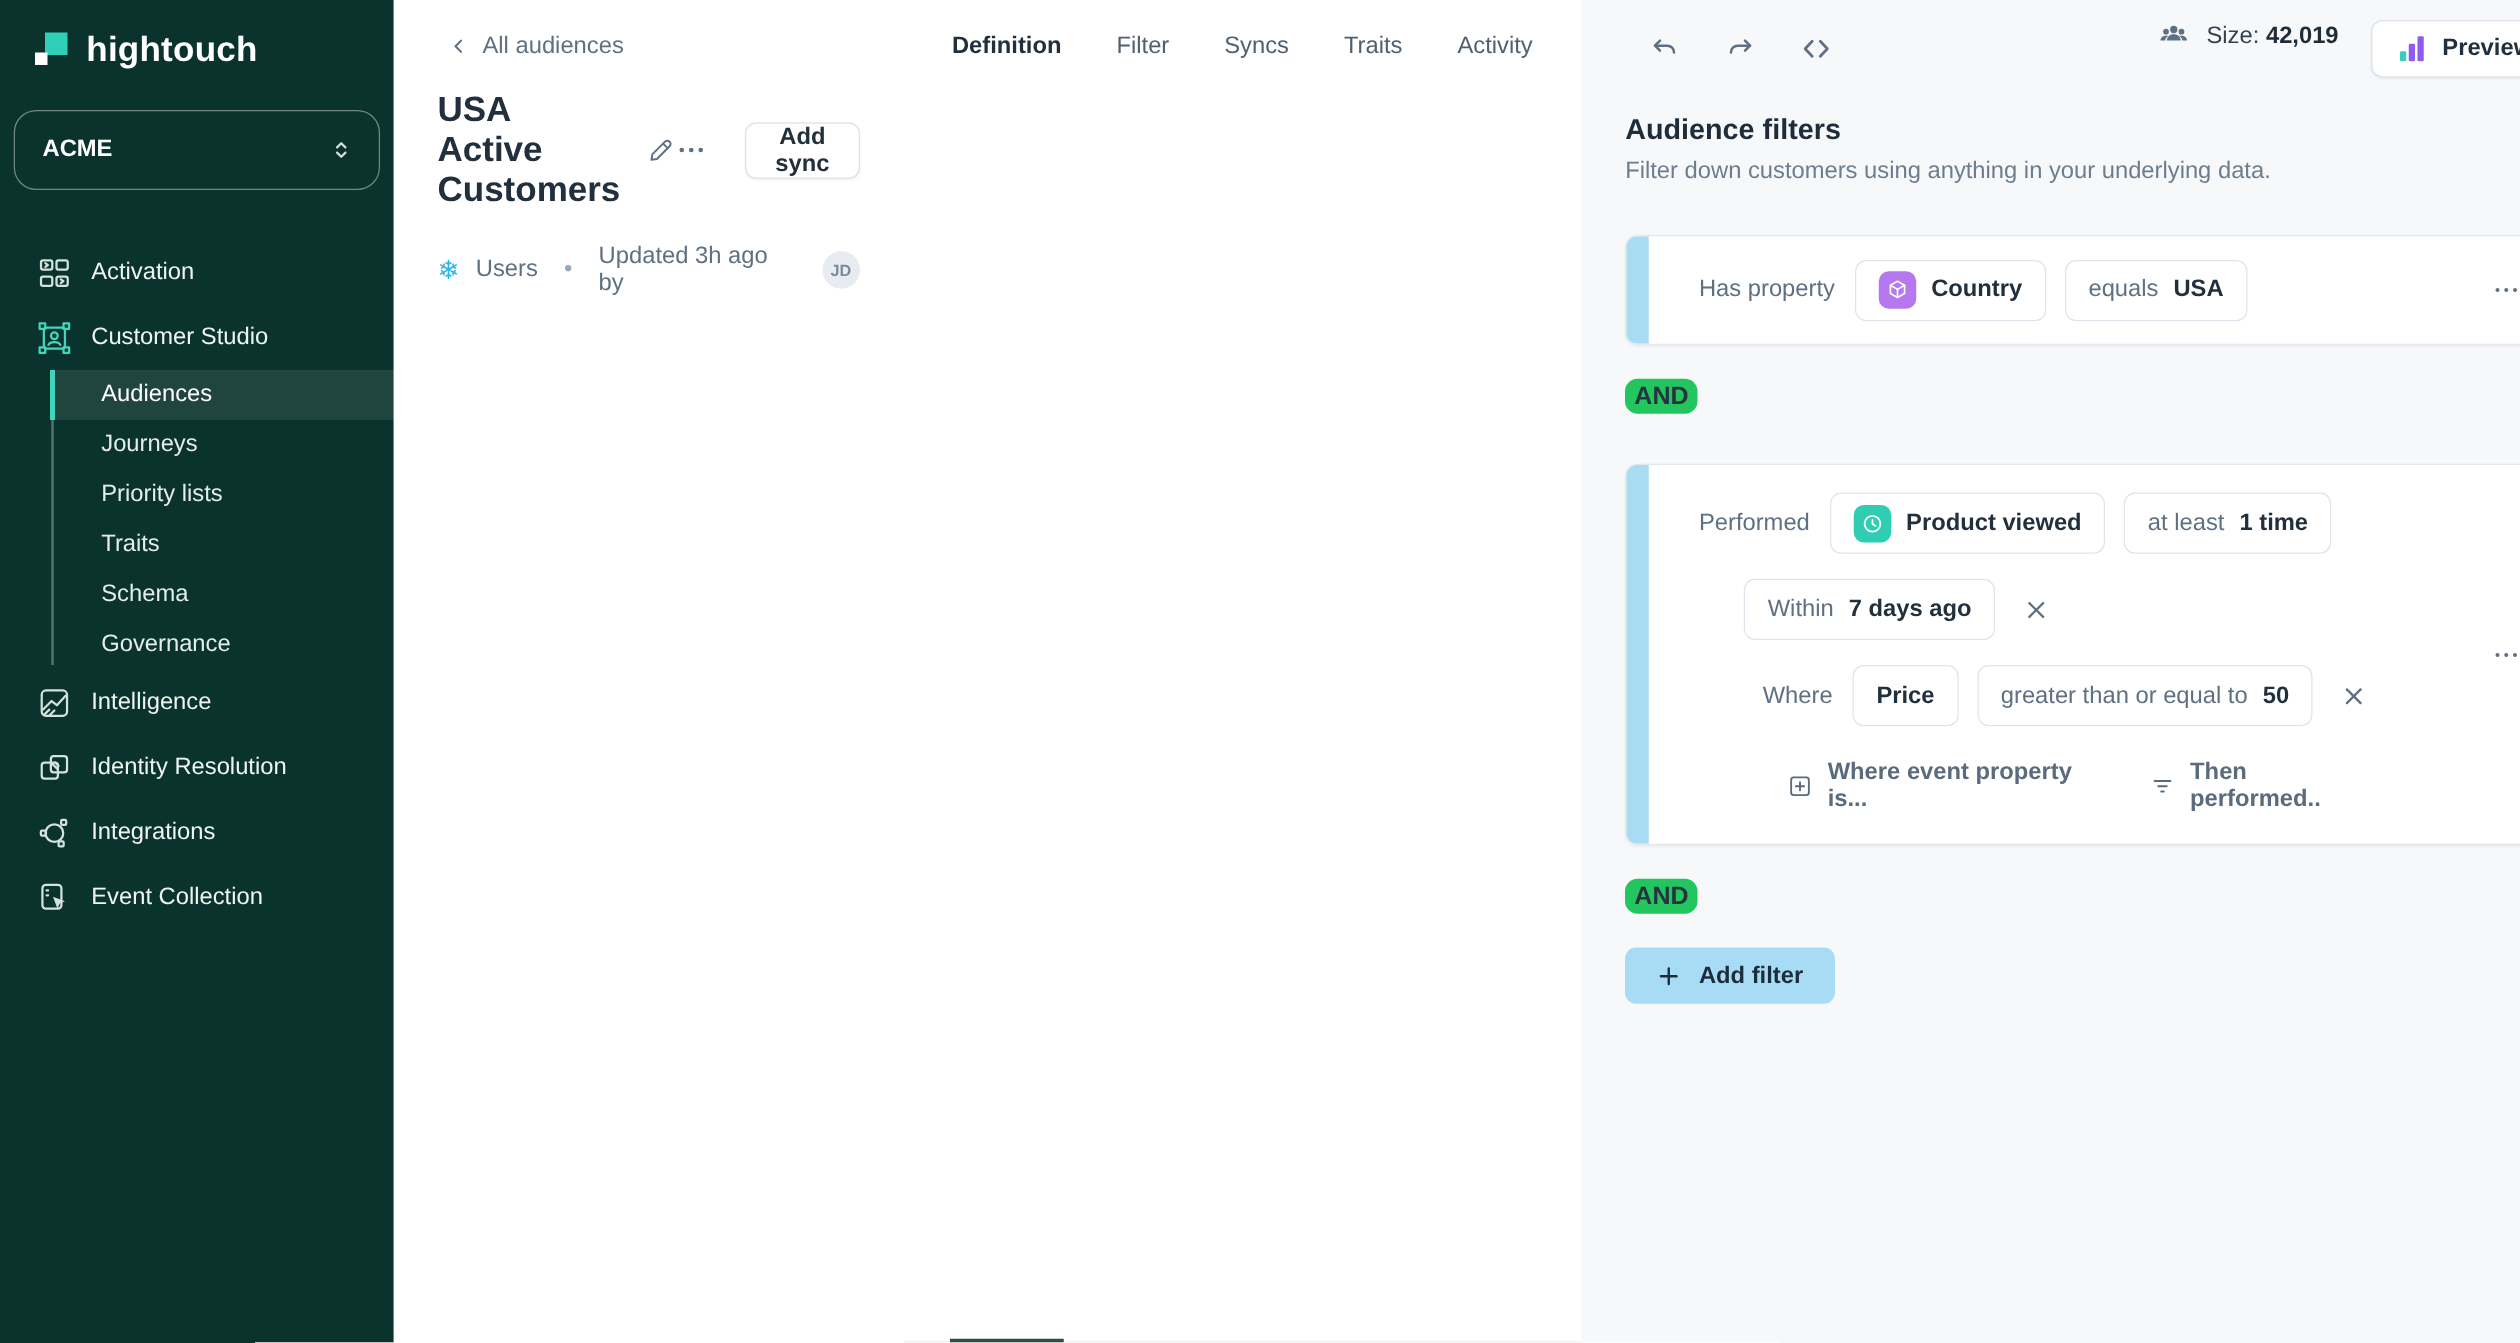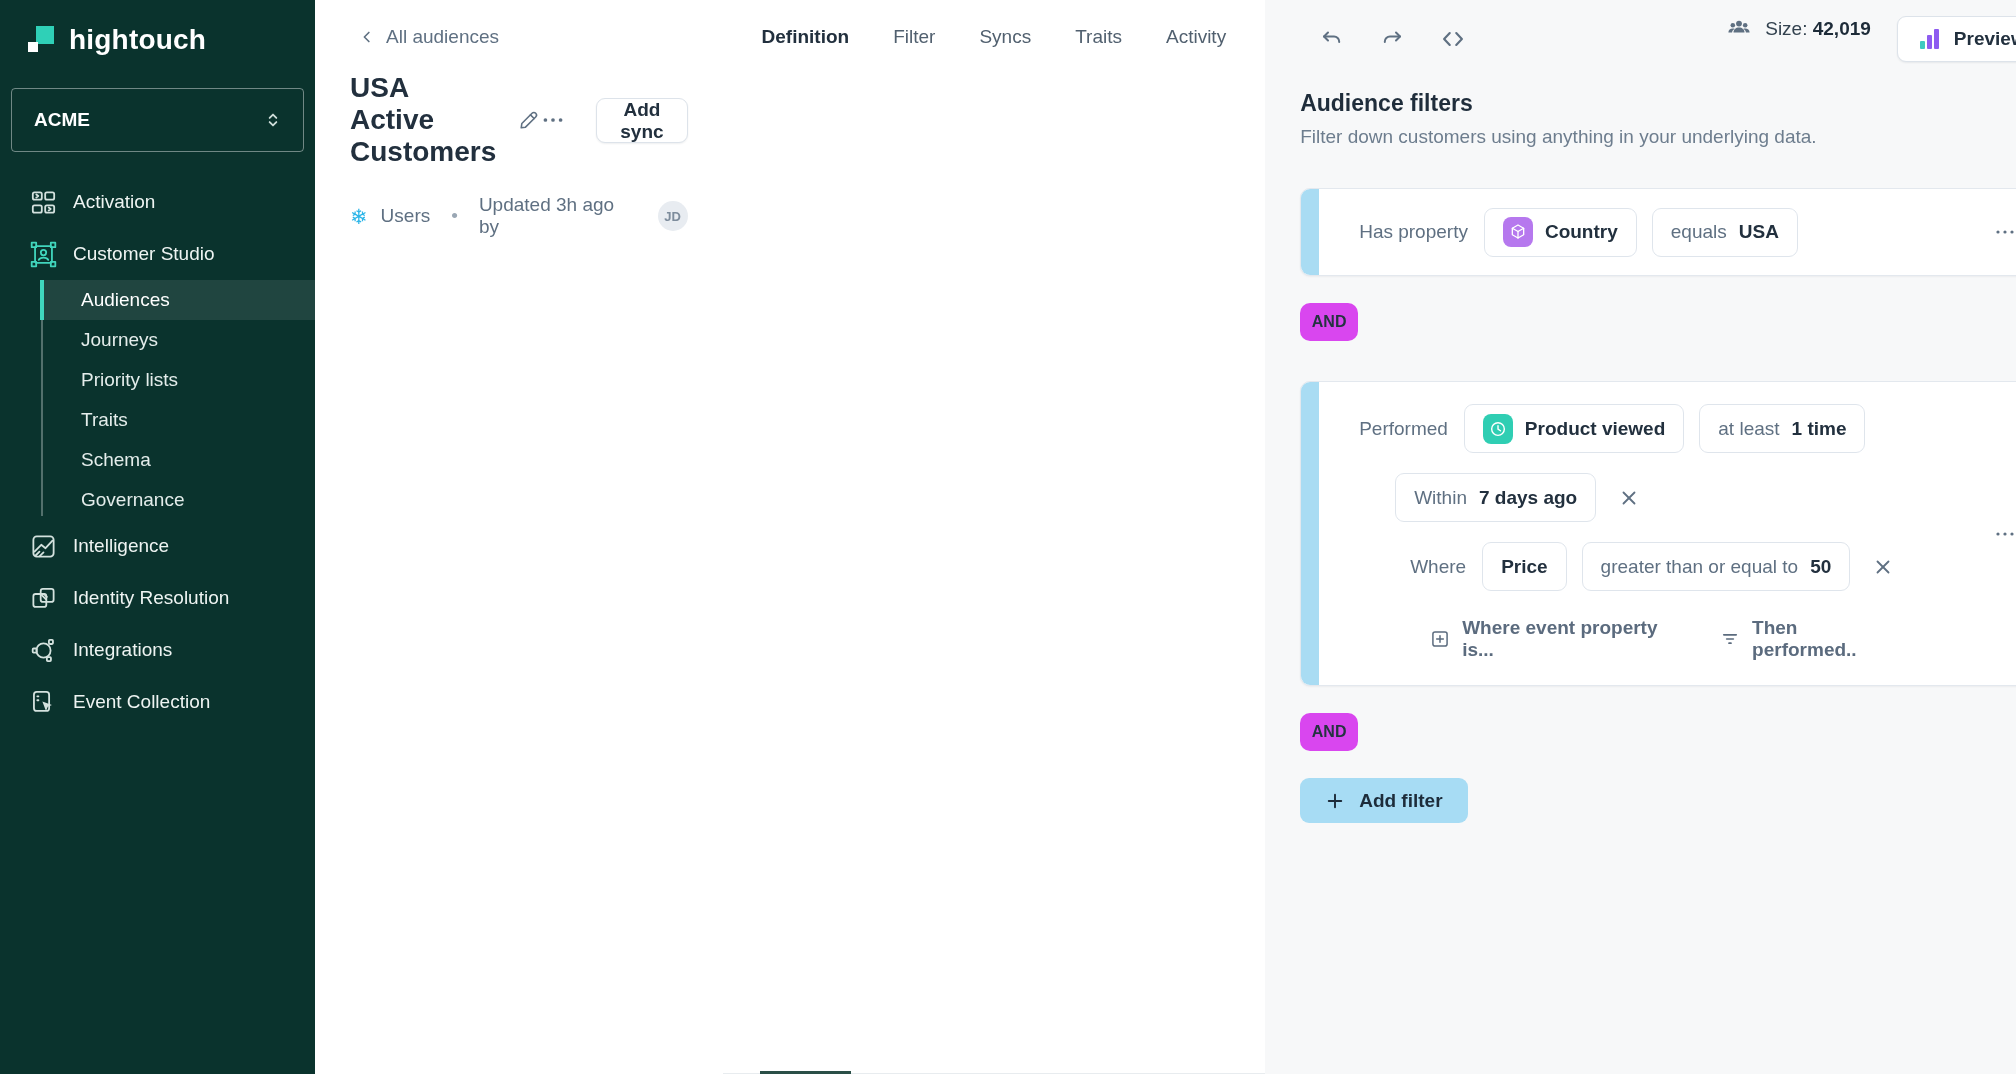--- a/index.html
+++ b/index.html
@@ -8,21 +8,21 @@
   svg { display:block; }
 
   
   .sidebar { width:315px; flex-shrink:0; background:#0a332d; color:#e9f1ef; padding-top:24px; display:flex; flex-direction:column; }
   .logo { display:flex; align-items:center; gap:13px; padding-left:26px; }
   .logo-mark { position:relative; width:30px; height:30px; }
   .logo-mark .lm-teal { position:absolute; right:2px; top:1px; width:18px; height:18px; background:#2fd0b7; }
   .logo-mark .lm-white { position:absolute; left:2px; bottom:3px; width:10px; height:10px; background:#ffffff; }
   .logo-text { font-size:28px; font-weight:bold; color:#fff; letter-spacing:.2px; }
 
-  .workspace { margin:32px 11px 0; height:64px; border:1px solid rgba(255,255,255,.42); border-radius:4px;
+  .workspace { margin:32px 11px 16px; height:64px; border:1px solid rgba(255,255,255,.42); border-radius:18px;
     display:flex; align-items:center; justify-content:space-between; padding:0 20px 0 22px; cursor:pointer; }
   .ws-name { font-size:19px; font-weight:600; color:#fff; }
   .ws-chevrons { color:#cfdeda; }
 
   .nav { margin-top:24px; }
   .nav-item { display:flex; align-items:center; gap:16px; height:52px; padding-left:30px; font-size:19px; color:#eef4f2; cursor:pointer; }
   .nav-item .nicon { width:27px; height:27px; color:#d4e2de; flex-shrink:0; }
   .nav-item.studio .nicon { color:#41d6bd; }
 
   .subnav { position:relative; }
@@ -87,22 +87,22 @@
 
   .event-card-inner { padding:22px 220px 24px 0; }
   .erow { display:flex; align-items:center; }
   .erow.r1 { margin-left:58px; }
   .erow.r2 { margin-left:94px; margin-top:20px; }
   .erow.r3 { margin-left:109px; margin-top:20px; }
   .erow.r4 { margin-left:129px; margin-top:26px; gap:44px; }
   .close-btn { margin-left:22px; color:#5f7082; cursor:pointer; background:none; border:none; }
   .link-action { display:flex; align-items:center; gap:12px; color:#5b6b7e; font-size:19px; font-weight:600; cursor:pointer; }
 
-  .and-chip { margin-top:27px; width:58px; height:38px; border-radius:10px; background:#d946ef; color:#253440;
-    font-size:16px; font-weight:600; display:flex; align-items:center; justify-content:center; cursor:pointer; }
+  .and-chip { margin-top:27px; width:58px; height:28px; border-radius:10px; background:#22c55e; color:#253440;
+    font-size:20px; font-weight:600; display:flex; align-items:center; justify-content:center; cursor:pointer; }
   .add-filter { margin-top:27px; height:45px; padding:0 25px; border-radius:9px; background:#a7dcf4; border:none; font-family:inherit;
     color:#1d2c3a; font-size:19px; font-weight:600; display:inline-flex; align-items:center; gap:14px; cursor:pointer; }
 </style>
 </head>
 <body>
 
 <aside class="sidebar">
   <div class="logo">
     <span class="logo-mark">
         <span class="lm-teal"></span>

